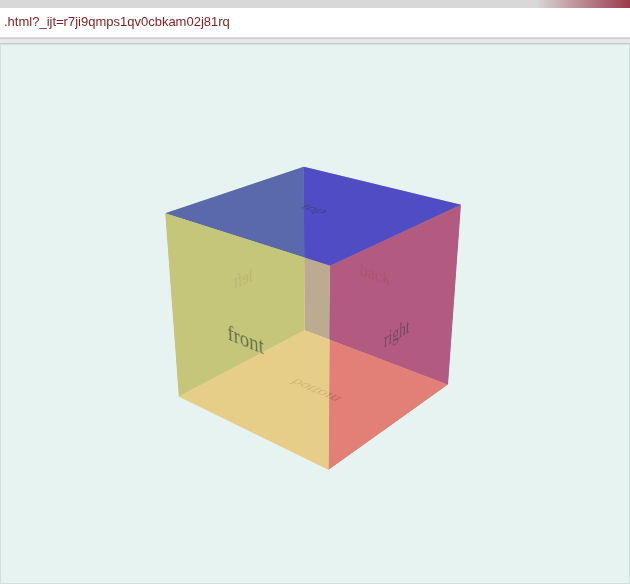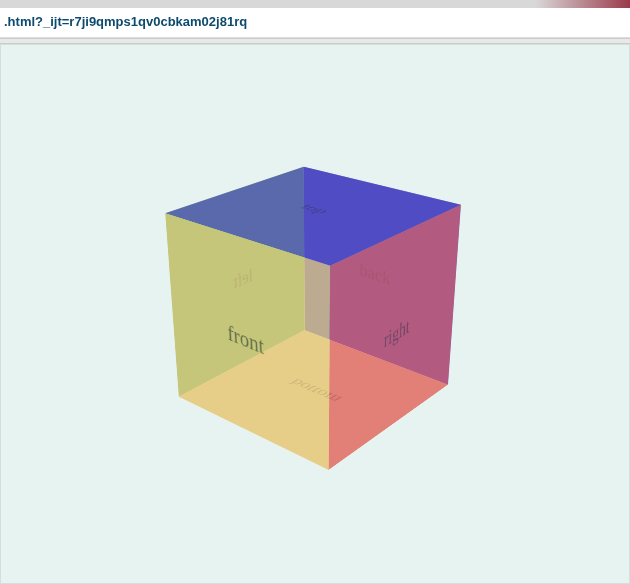--- a/index.html
+++ b/index.html
@@ -15,25 +15,24 @@
     height: 8px;
     background: linear-gradient(to right, #d8d8d8 0%, #d8d8d8 85%, #9a3a4a 100%);
   }
   .urlbar-area {
     background: #fff;
     padding: 4px 0 6px 0;
     border-bottom: 1px solid #ddd;
   }
   .urlbar {
     font-size: 13px;
-    color: #0c4a6e;
+    color: #7f1d1d;
     padding: 2px 4px;
     white-space: nowrap;
     overflow: hidden;
-    font-weight: bold;
   }
   .separator {
     height: 6px;
     background: #e8e8e8;
     border-top: 1px solid #ccc;
     border-bottom: 1px solid #ccc;
   }
   .content {
     width: 100%;
     height: calc(584px - 8px - 30px - 6px);

